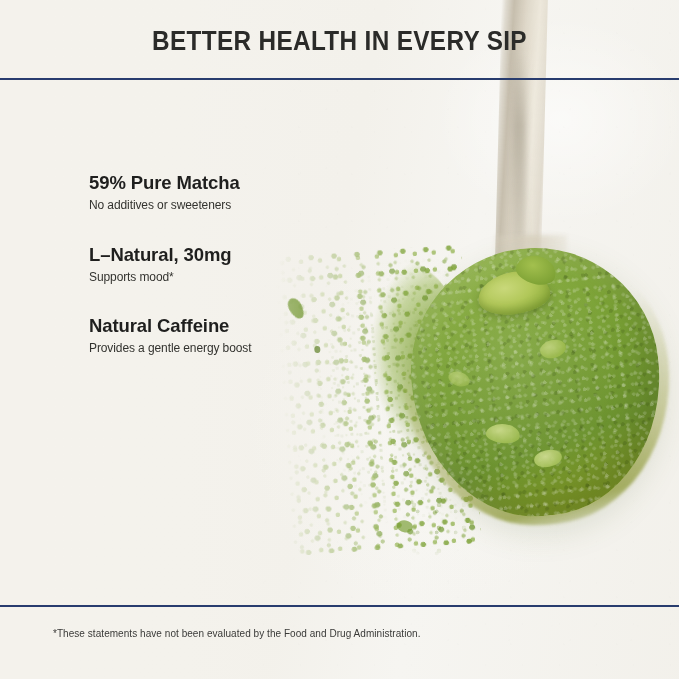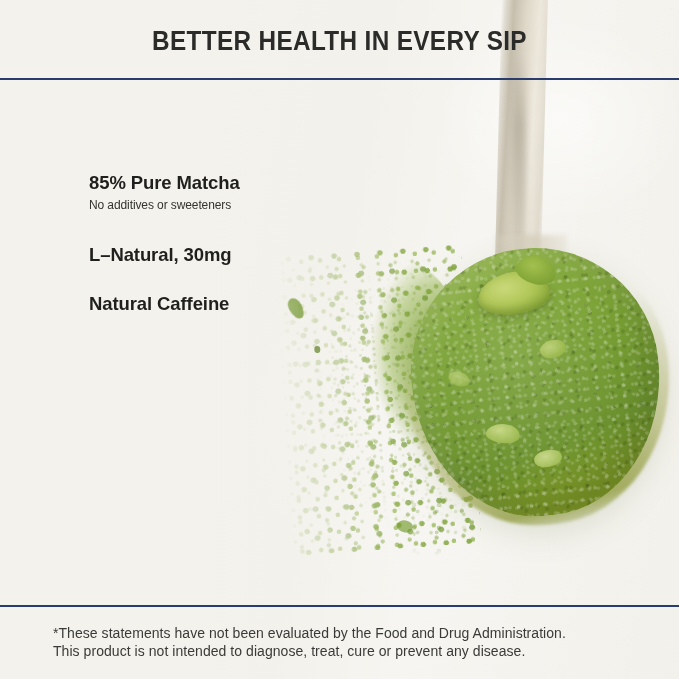--- a/index.html
+++ b/index.html
@@ -312,21 +312,21 @@
     line-height: 22.5px;
     color: #33332f;
     letter-spacing: -0.1px;
   }
 
   .disclaimer {
     position: absolute;
     left: 53px;
     top: 625px;
     width: 580px;
-    font-size: 14px;
+    font-size: 10px;
     line-height: 17.5px;
     color: #3a3a38;
     letter-spacing: 0.05px;
   }
   .disclaimer-line { display: block; white-space: nowrap; }
 </style>
 </head>
 <body>
 
 <div id="canvas">
@@ -361,32 +361,33 @@
   <div class="photo-wash"></div>
 
   <div class="rule rule-top"></div>
   <div class="rule rule-bottom"></div>
 
   <div class="headline">BETTER HEALTH IN EVERY SIP</div>
 
   <div class="features">
 
     <div class="feature">
-      <div class="feature-title">85% Pure Matcha</div>
+      <div class="feature-title">59% Pure Matcha</div>
       <div class="feature-desc">No additives or sweeteners</div>
     </div>
 
     <div class="feature">
       <div class="feature-title">L–Natural, 30mg</div>
+      <div class="feature-desc">Supports mood*</div>
     </div>
 
     <div class="feature">
       <div class="feature-title">Natural Caffeine</div>
+      <div class="feature-desc">Provides a gentle energy boost</div>
     </div>
 
   </div>
 
   <div class="disclaimer">
     <span class="disclaimer-line">*These statements have not been evaluated by the Food and Drug Administration.</span>
-    <span class="disclaimer-line">This product is not intended to diagnose, treat, cure or prevent any disease.</span>
   </div>
 
 </div>
 
 </body></html>

